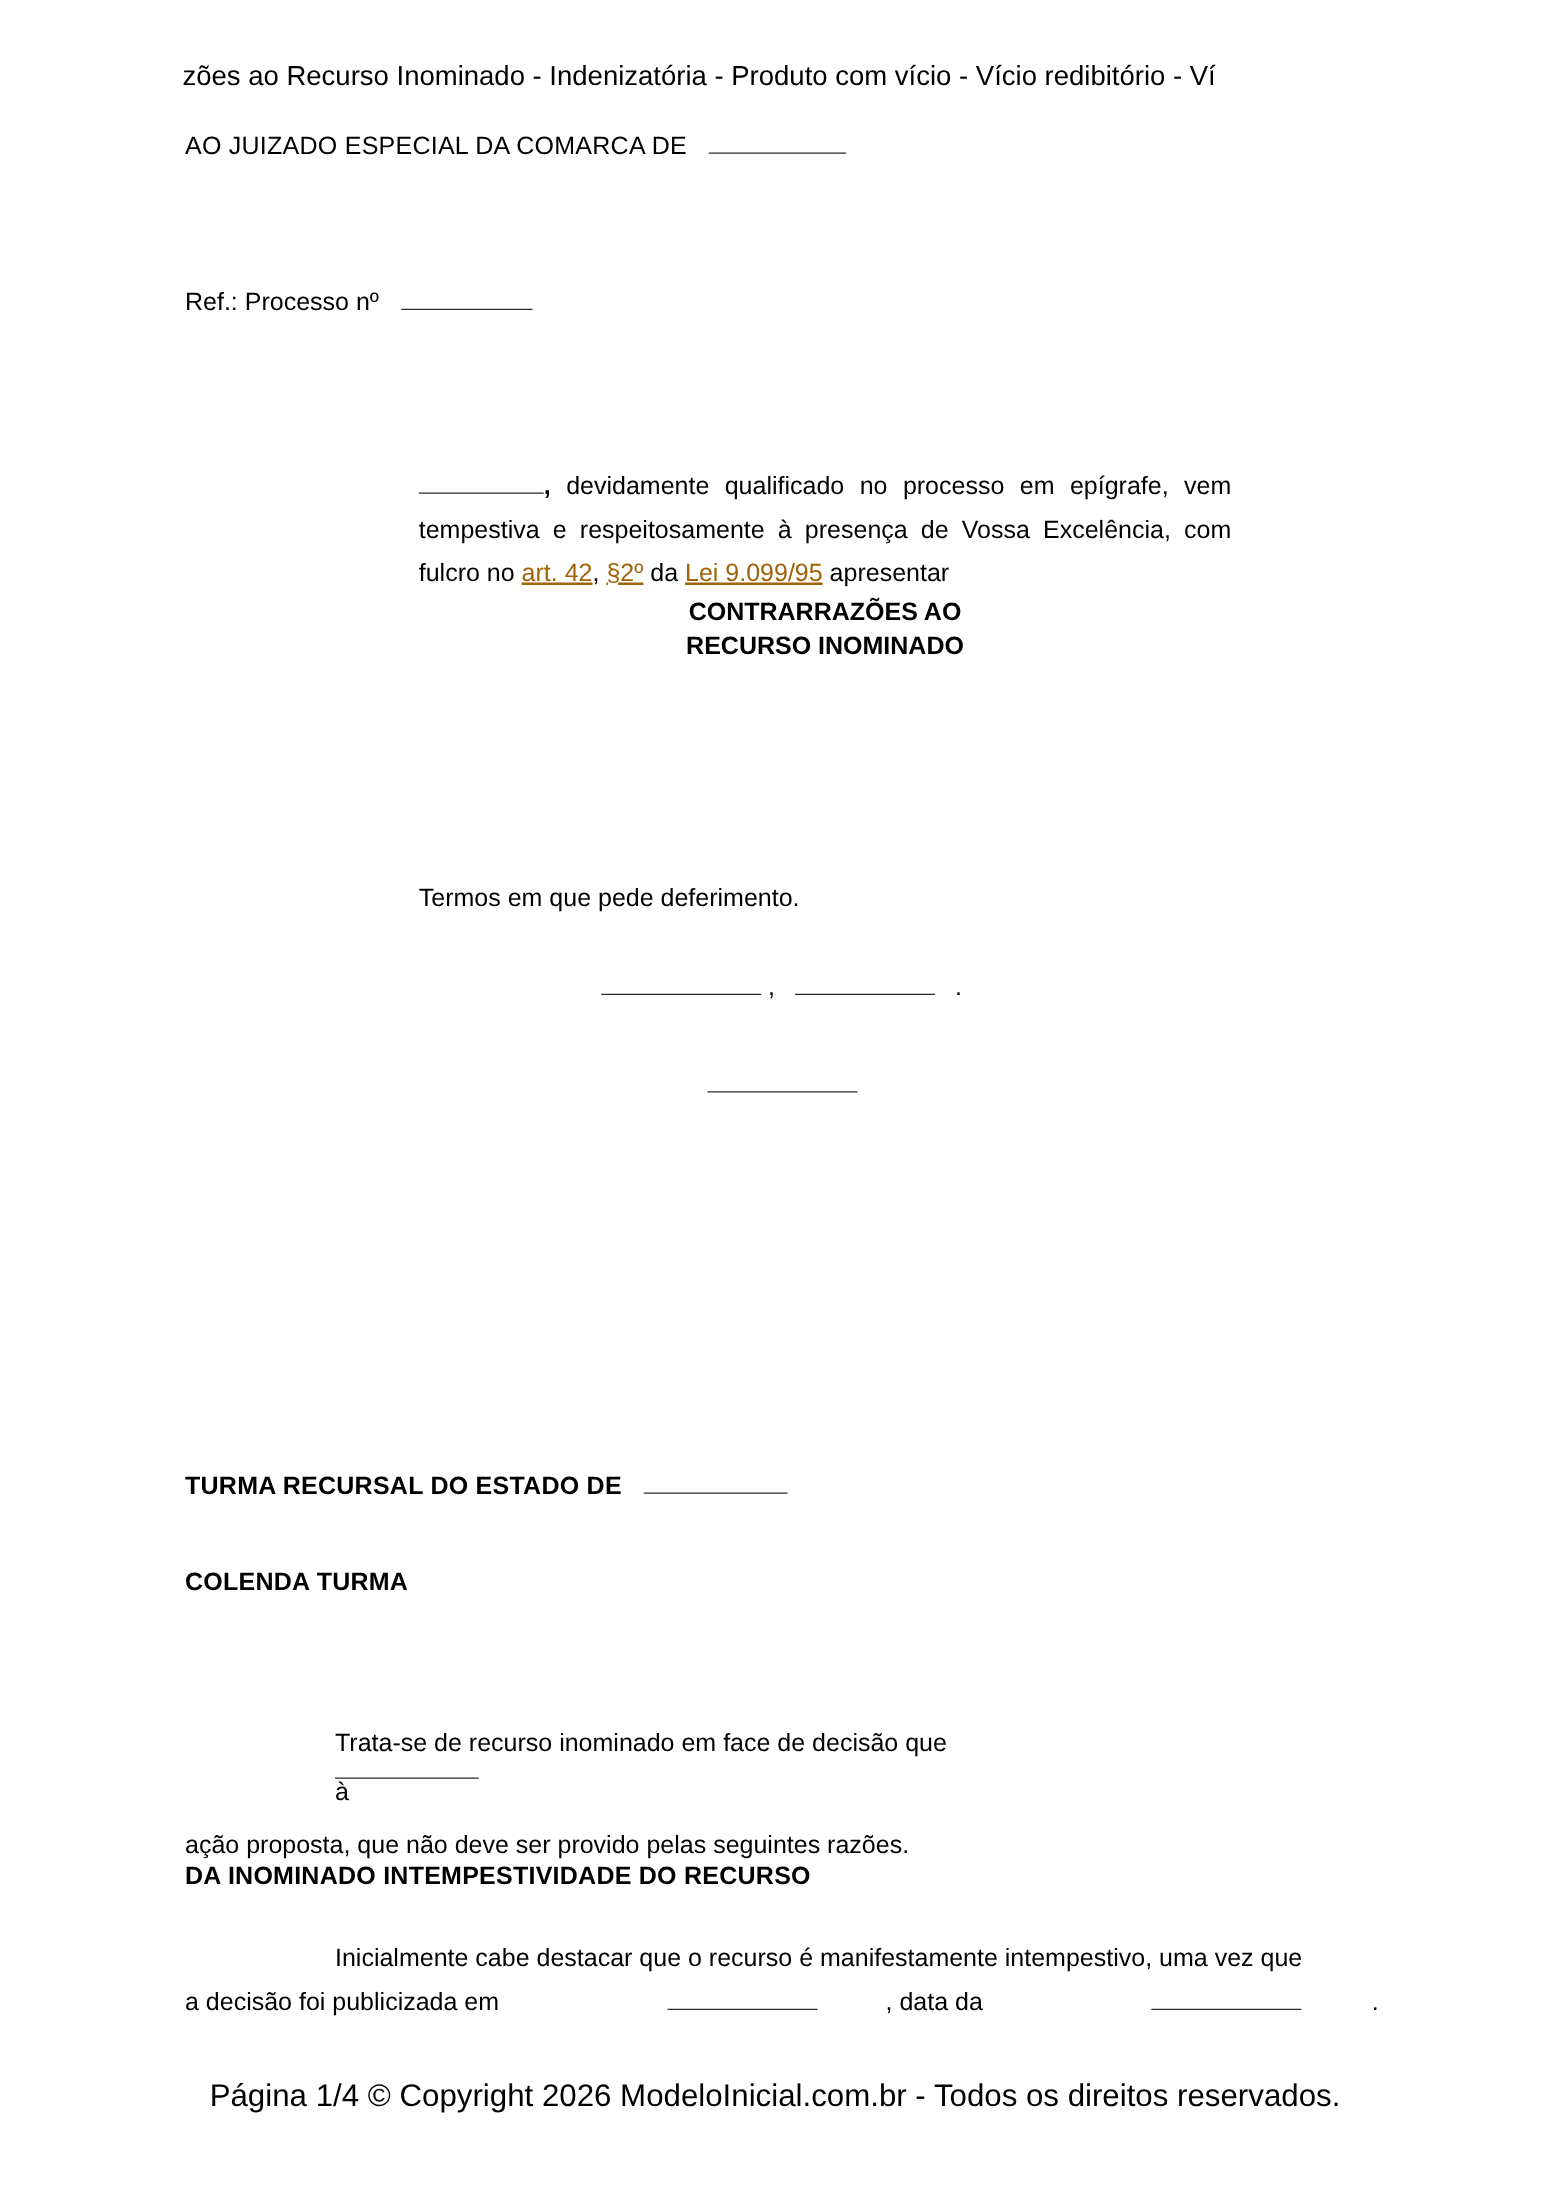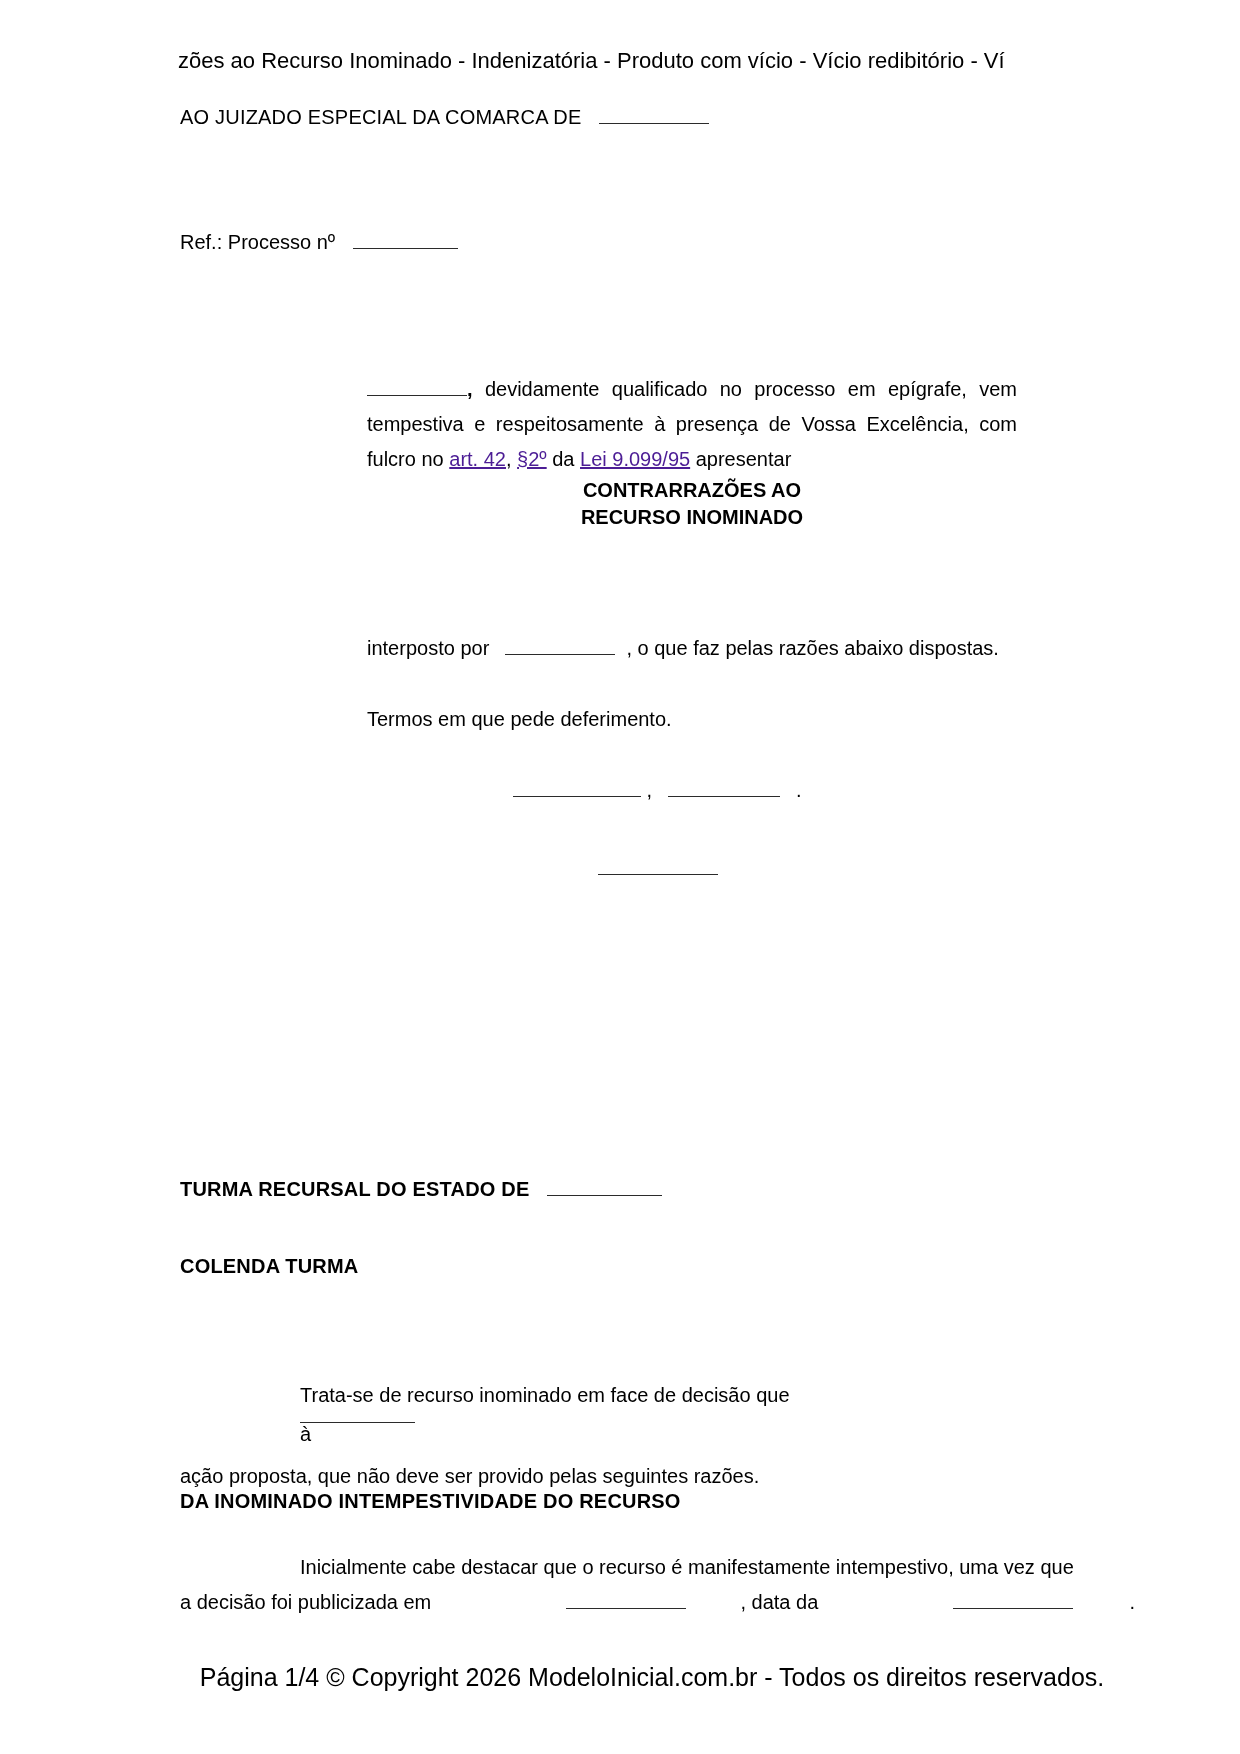--- a/index.html
+++ b/index.html
@@ -5,31 +5,31 @@
   html,body { margin:0; padding:0; background:#ffffff; }
   .page {
     position:relative;
     width:1240px; height:1754px;
     background:#ffffff;
     font-family:"Liberation Sans","DejaVu Sans",sans-serif;
     font-size:20px;
     color:#000000;
     overflow:hidden;
   }
-  .abs { position:absolute;margin-left:32px; }
+  .abs { position:absolute; }
   .bold { font-weight:bold; }
   .blank {
     display:inline-block;
     border-bottom:1.5px solid #2b2b2b;
     height:15px;
     vertical-align:baseline;
   }
   .w100{width:100px}.w105{width:105px}.w110{width:110px}.w112{width:112px}
   .w115{width:115px}.w120{width:120px}.w128{width:128px}
-  .link { color:#4c1d95; text-decoration:underline; cursor:pointer; }
+  .link { color:#a16207; text-decoration:underline; cursor:pointer; }
   .doc-title {
     left:146px; top:48px; width:958px;
     font-size:22px; white-space:nowrap; overflow:hidden;
   }
   .addressee { left:148px; top:106px; letter-spacing:0.2px; }
   .ref-line  { left:148px; top:231px; }
   .qual-para {
     left:335px; top:352px; width:650px;
     text-align:justify; line-height:35px;
   }
@@ -76,25 +76,20 @@
 
   <p class="abs qual-para"><span class="blank w100"></span><span class="bold">,</span>
     <span>devidamente qualificado no processo em epígrafe, vem tempestiva e respeitosamente à presença de Vossa Excelência, com fulcro no</span>
     <a class="link">art. 42</a><span>, </span><a class="link">§2º</a><span> da </span><a class="link">Lei 9.099/95</a><span> apresentar</span></p>
 
   <div class="abs main-heading">
     <div>CONTRARRAZÕES AO</div>
     <div>RECURSO INOMINADO</div>
   </div>
 
-  <div class="abs interposto">
-    <span>interposto por</span>
-    <span class="blank w110" style="margin:0 6px 0 10px"></span>
-    <span>, o que faz pelas razões abaixo dispostas.</span>
-  </div>
 
   <div class="abs closing">Termos em que pede deferimento.</div>
 
   <div class="abs sig-line-1">
     <span class="blank w128"></span><span style="margin:0 16px 0 5px">,</span><span class="blank w112"></span><span style="margin-left:16px">.</span>
   </div>
 
   <div class="abs sig-line-2">
     <span class="blank w120"></span>
   </div>

